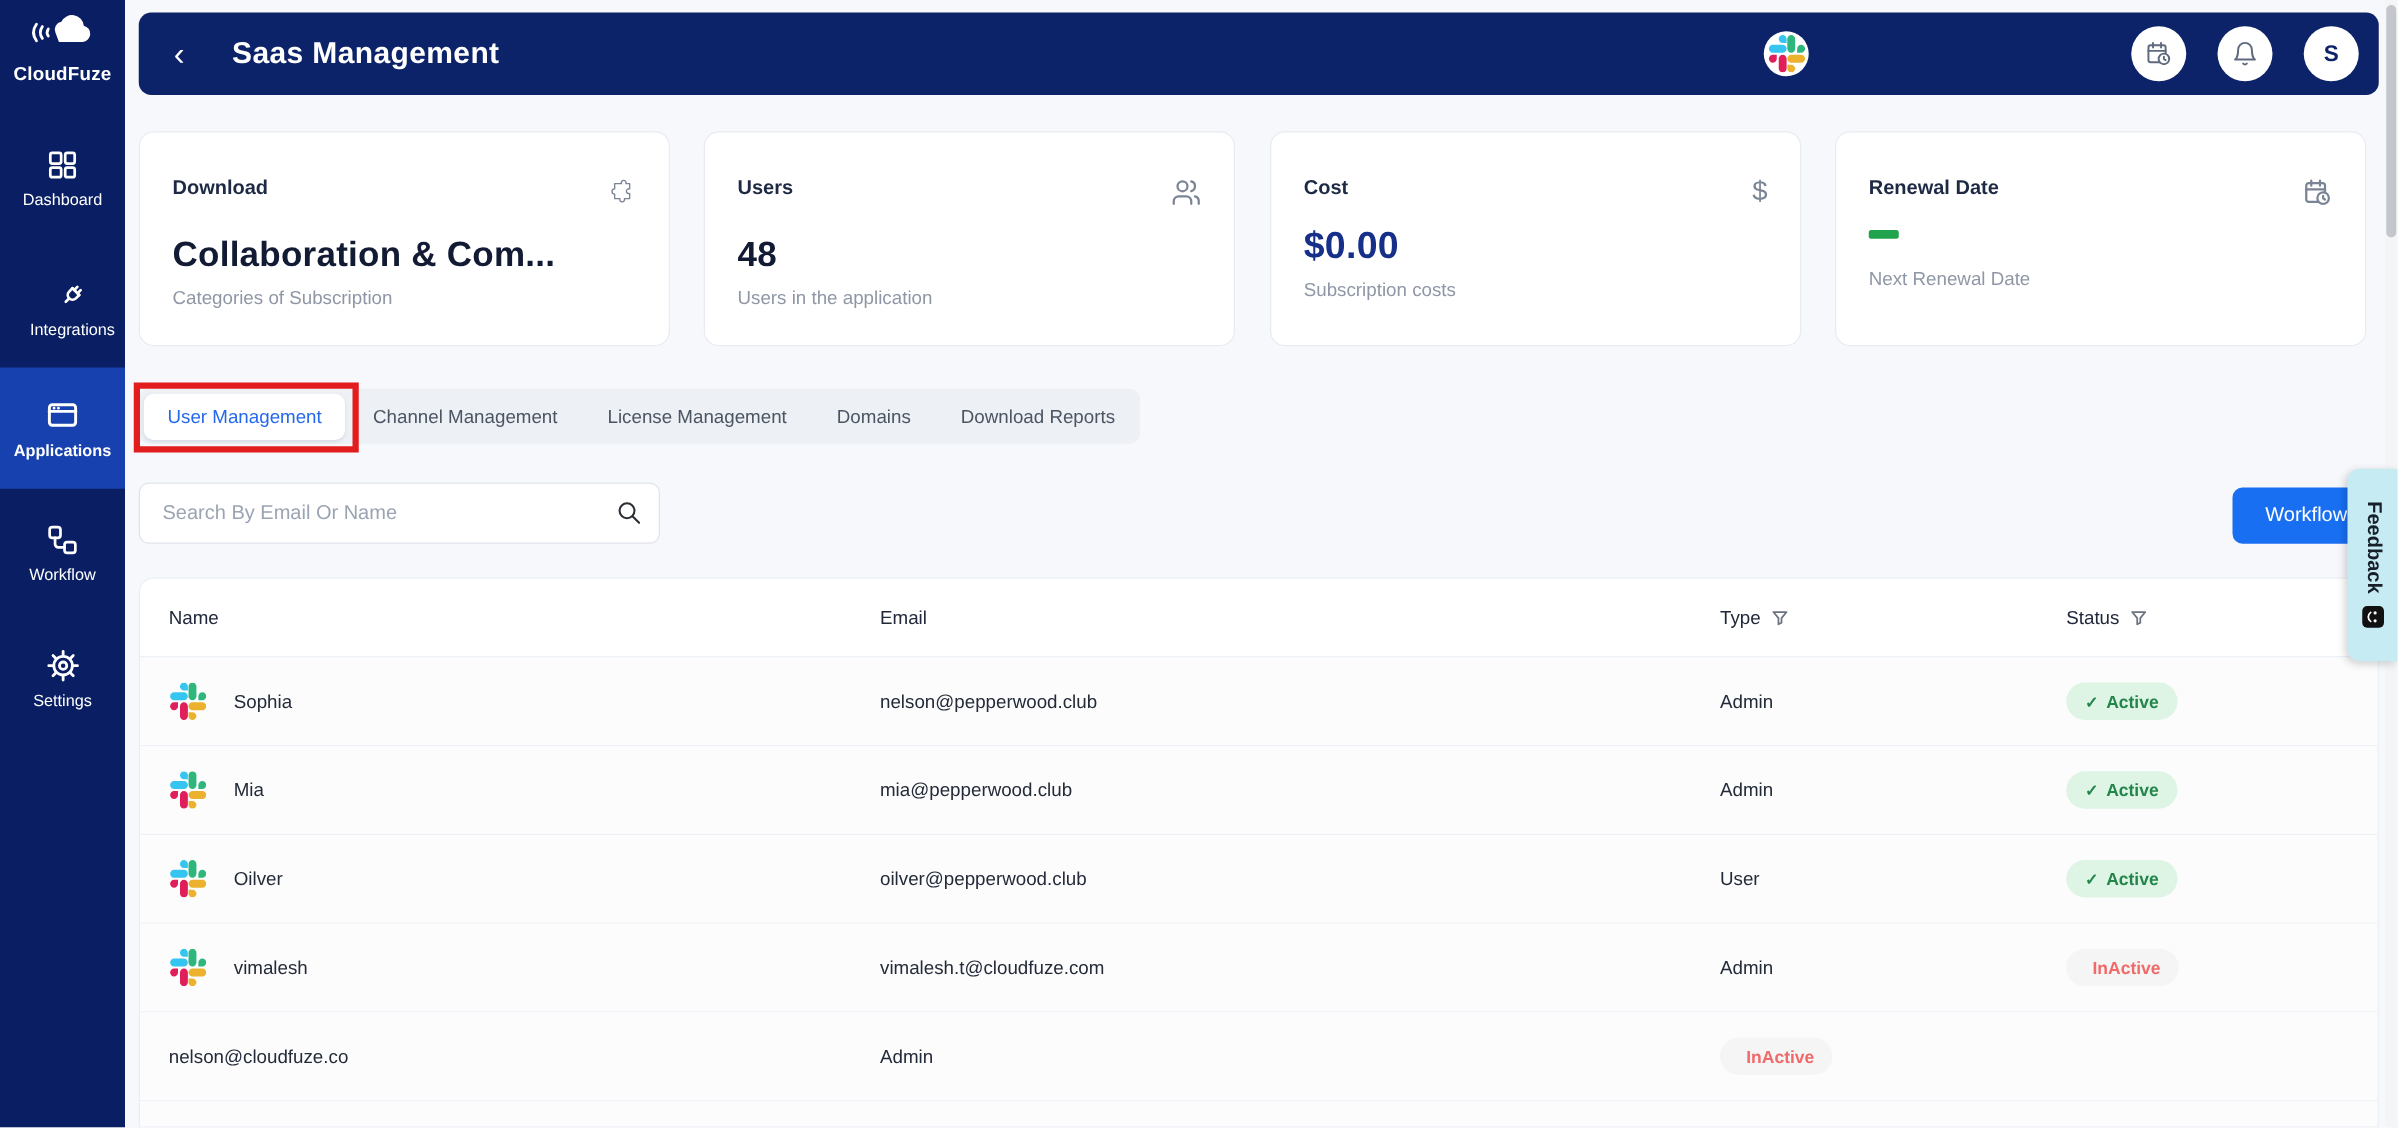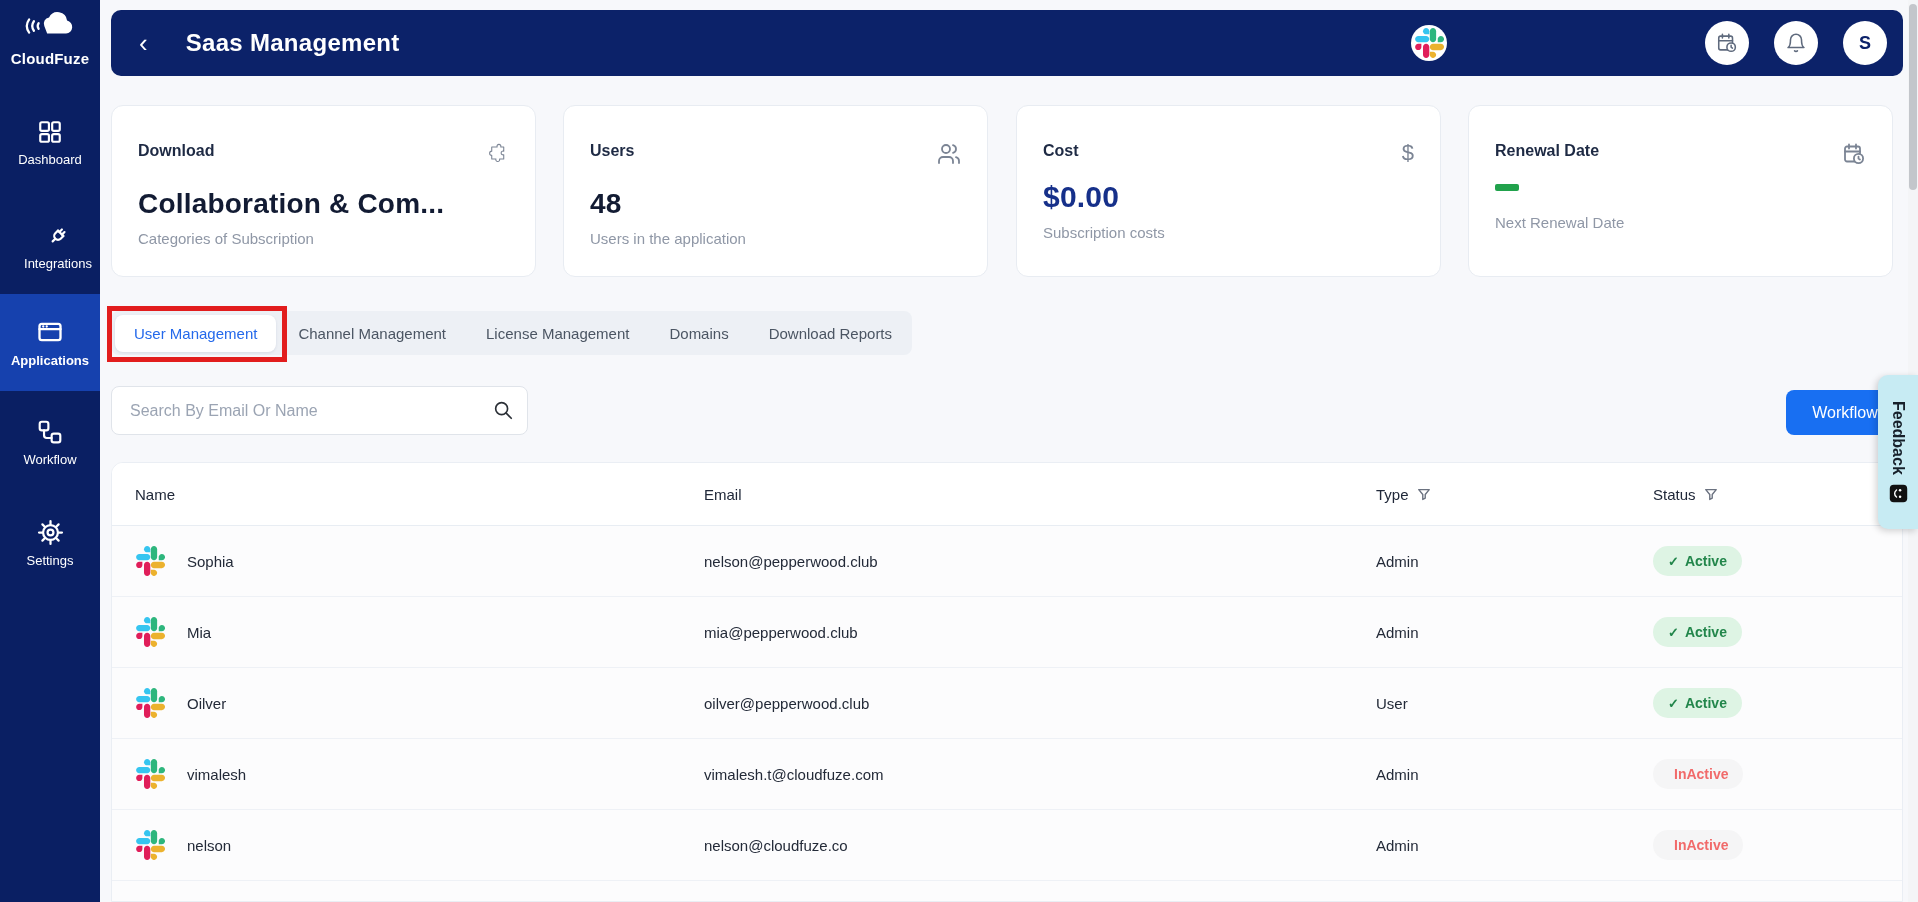--- a/index.html
+++ b/index.html
@@ -356,26 +356,20 @@
         </div>
       <div class="cell">vimalesh.t@cloudfuze.com</div>
       <div class="cell">Admin</div>
       <div class="cell"><span class="badge off">
             <span class="check"></span>
             <span>InActive</span>
           </span></div>
     </div>
 
     <div class="trow">
-      <div class="cell name-cell">
-          <svg class="slack-sm">
-            <use href="#slack"></use>
-          </svg>
-        <span>nelson</span>
-        </div>
       <div class="cell">nelson@cloudfuze.co</div>
       <div class="cell">Admin</div>
       <div class="cell"><span class="badge off">
             <span class="check"></span>
             <span>InActive</span>
           </span></div>
     </div>
 
     <div class="trow partial"></div>
   </section>

